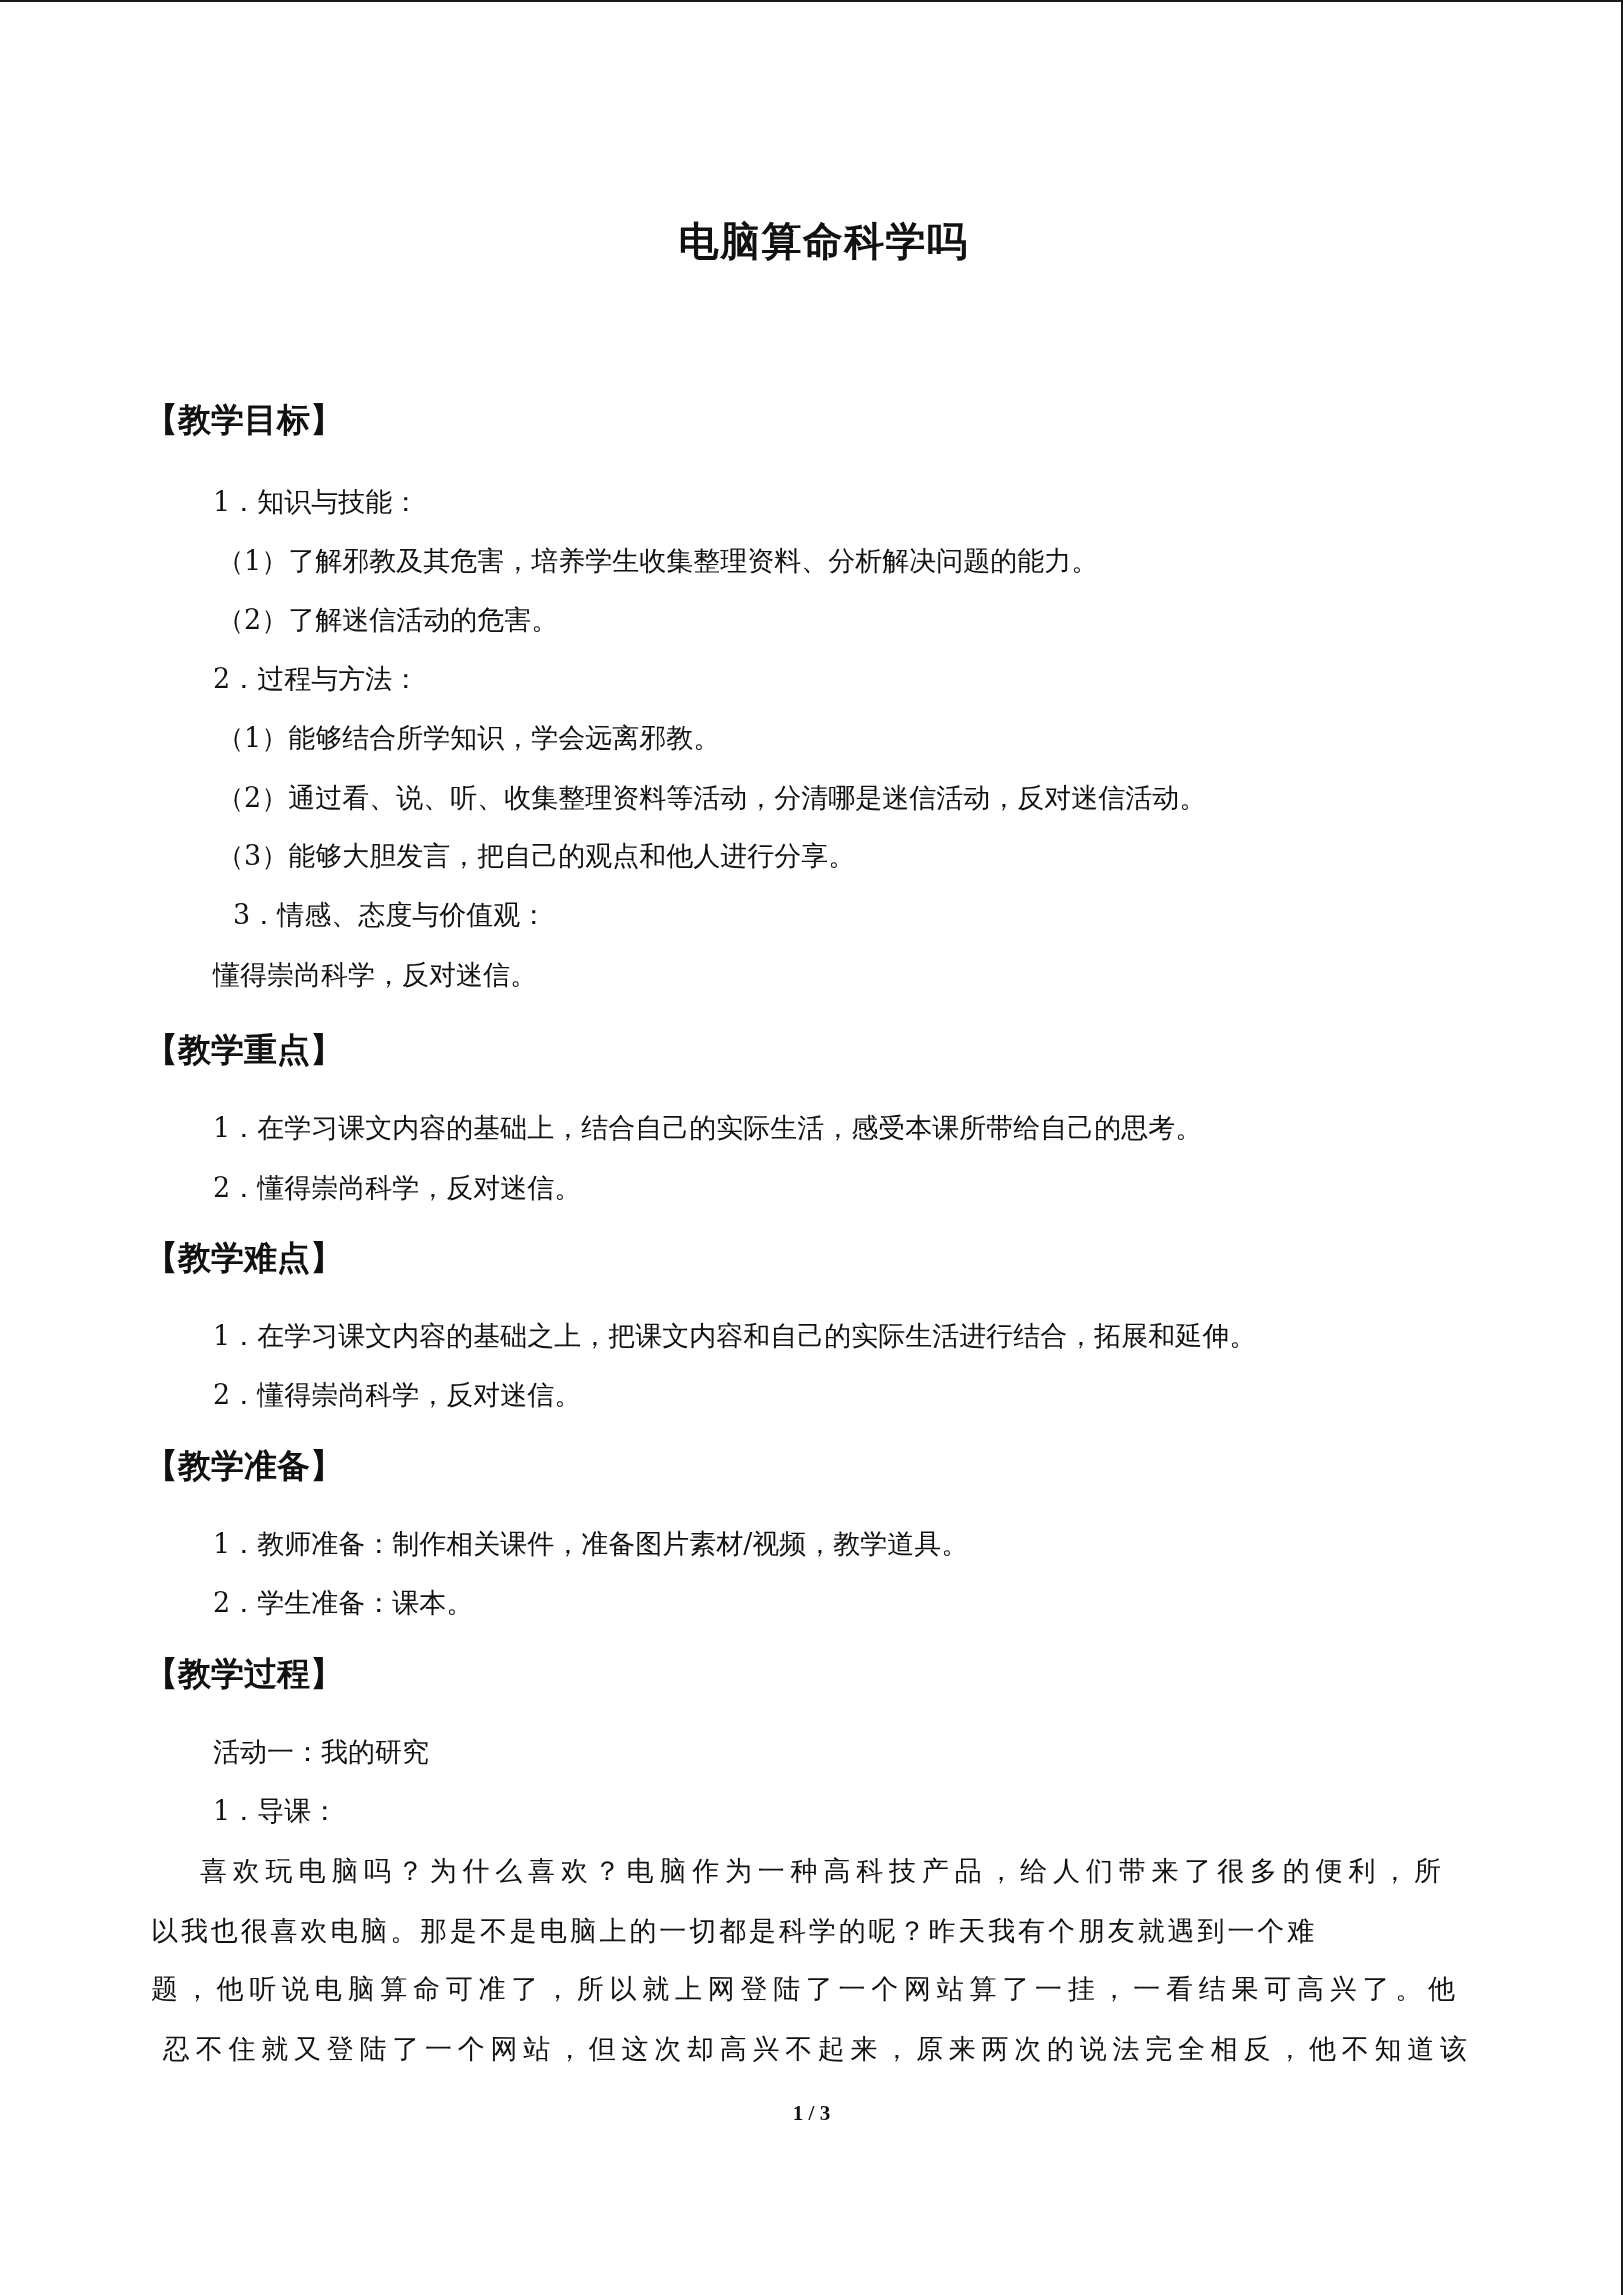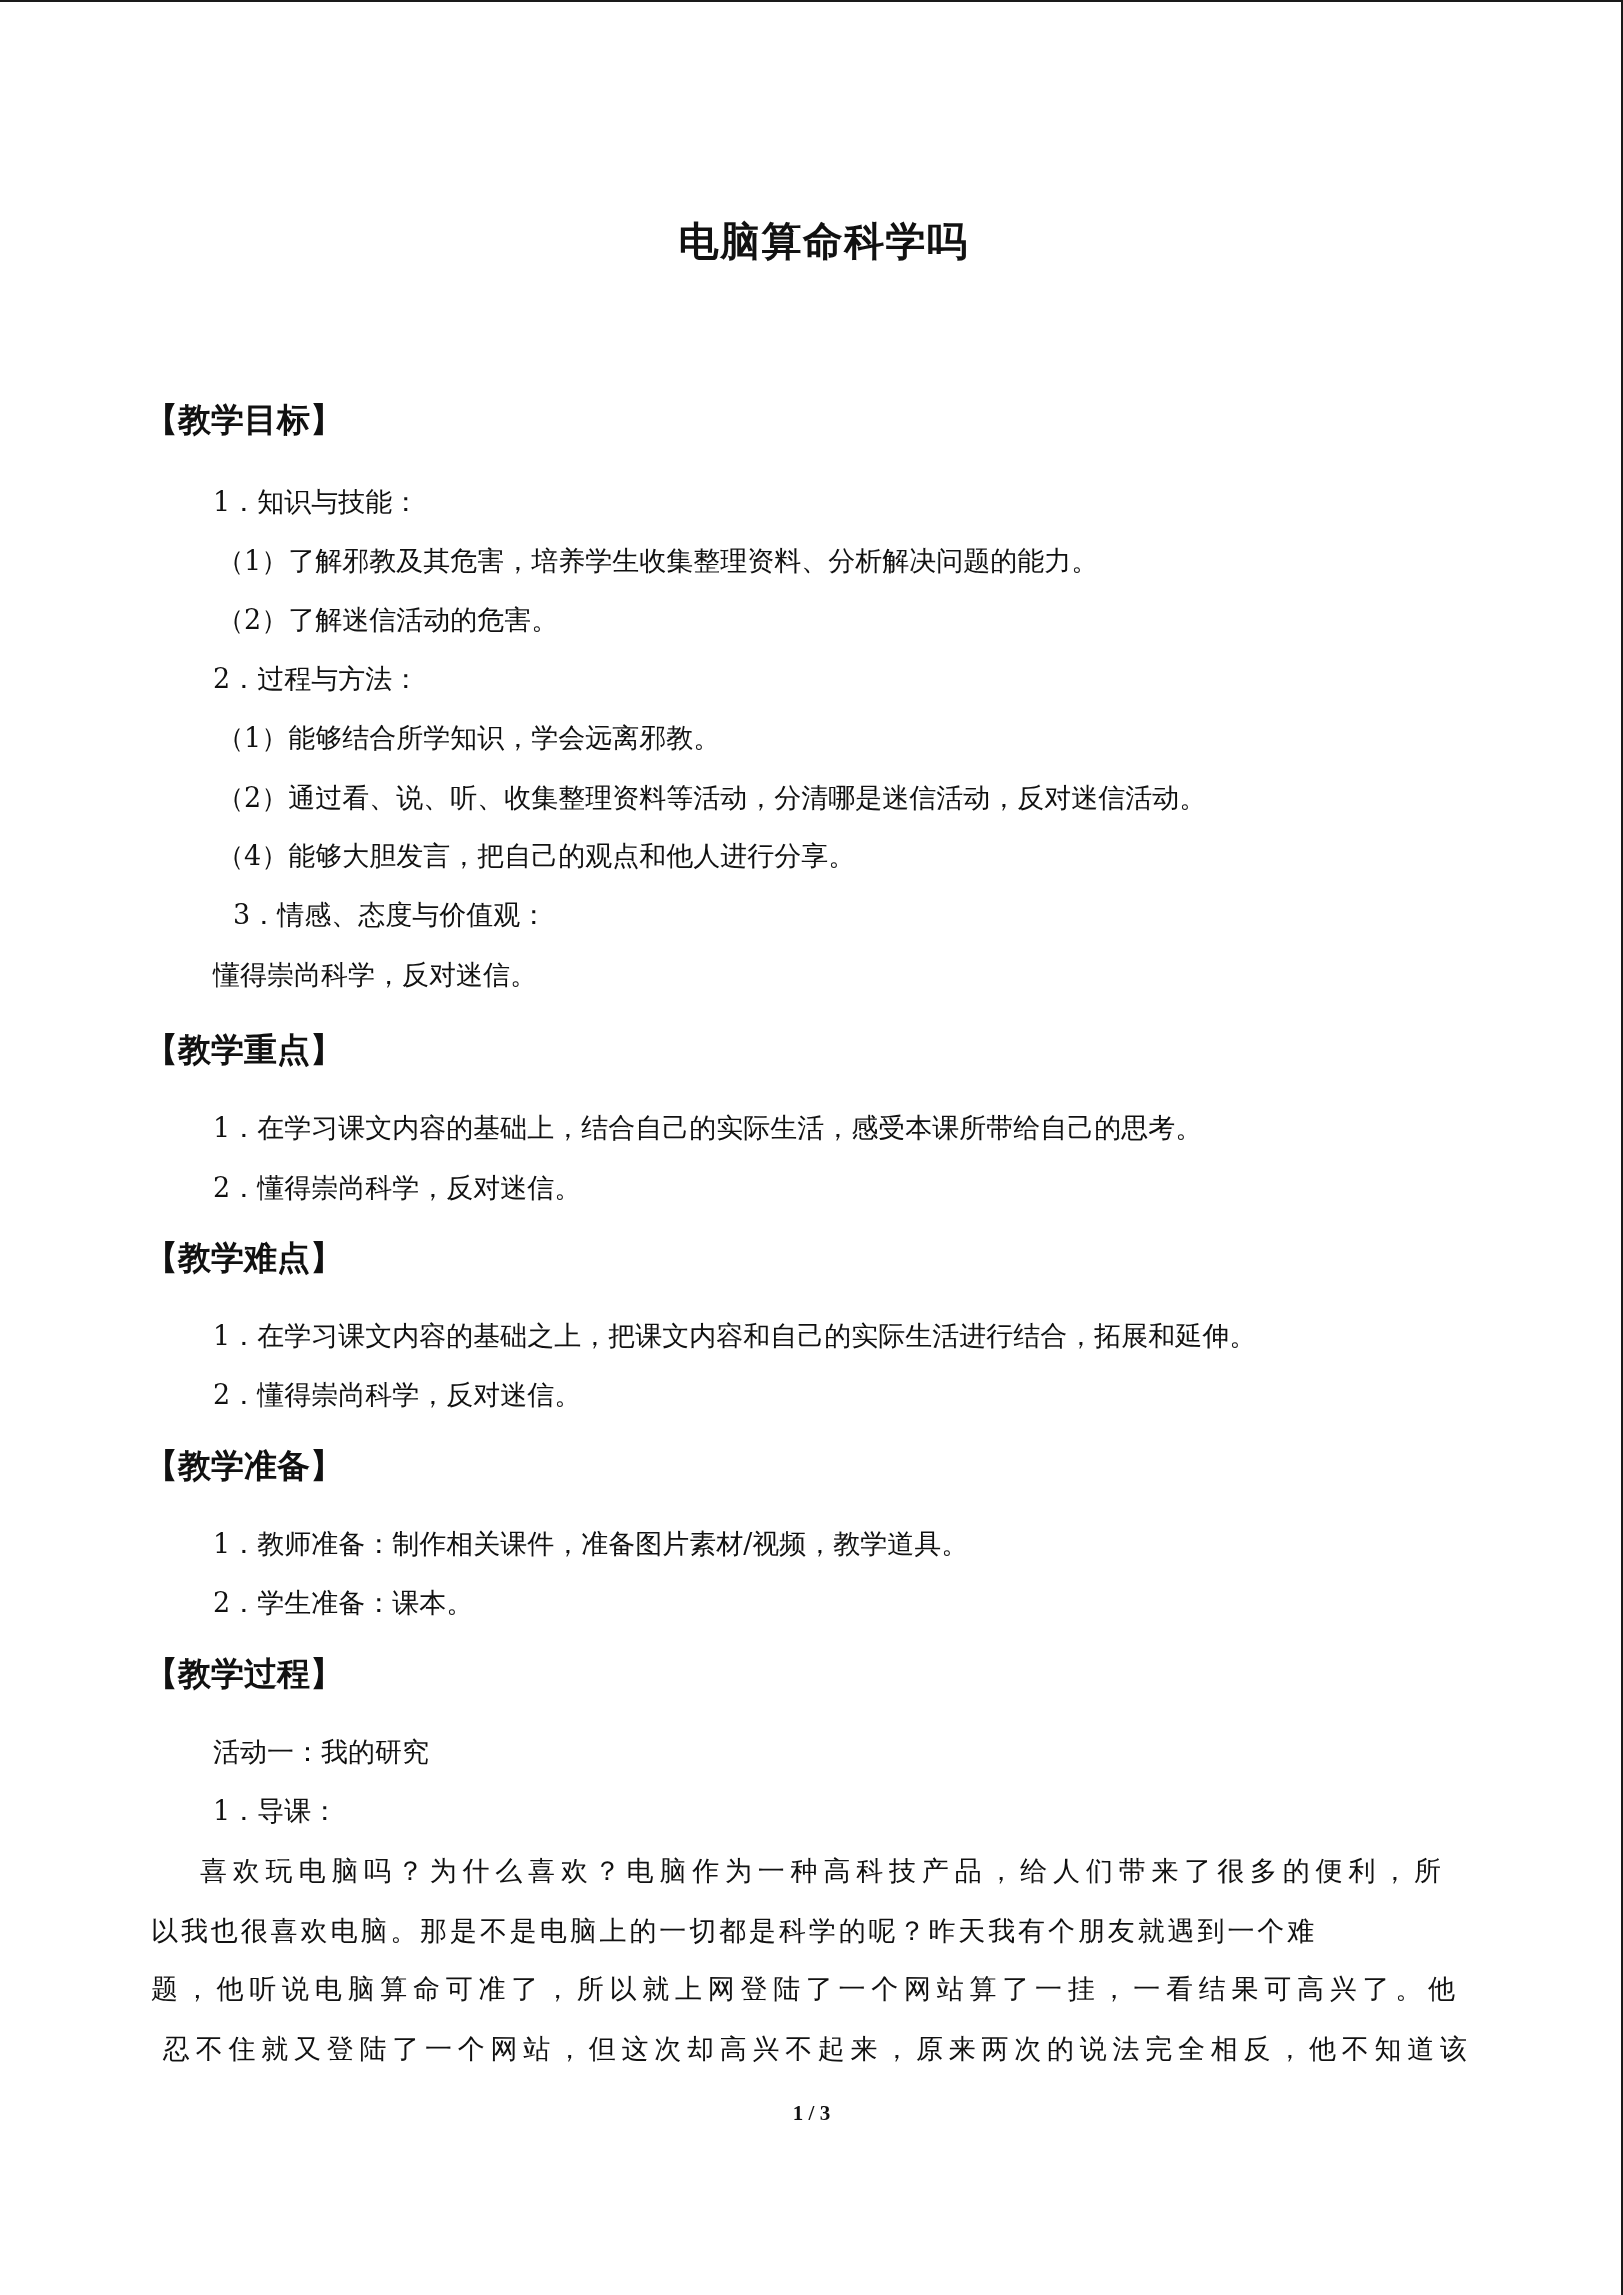--- a/index.html
+++ b/index.html
@@ -91,21 +91,21 @@
 
 <div class="doc-title">电脑算命科学吗</div>
 
 <div class="section-heading" style="top:399px;">【教学目标】</div>
 <div class="line ind-num" style="top:483px;">1．知识与技能：</div>
 <div class="line ind-sub" style="top:542px;">（1）了解邪教及其危害，培养学生收集整理资料、分析解决问题的能力。</div>
 <div class="line ind-sub" style="top:601px;">（2）了解迷信活动的危害。</div>
 <div class="line ind-num" style="top:660px;">2．过程与方法：</div>
 <div class="line ind-sub" style="top:719px;">（1）能够结合所学知识，学会远离邪教。</div>
 <div class="line ind-sub" style="top:779px;">（2）通过看、说、听、收集整理资料等活动，分清哪是迷信活动，反对迷信活动。</div>
-<div class="line ind-sub" style="top:837px;">（4）能够大胆发言，把自己的观点和他人进行分享。</div>
+<div class="line ind-sub" style="top:837px;">（3）能够大胆发言，把自己的观点和他人进行分享。</div>
 <div class="line ind-num" style="top:896px;margin-left:20px;">3．情感、态度与价值观：</div>
 <div class="line ind-num" style="top:956px;text-align:center;">懂得崇尚科学，反对迷信。</div>
 
 <div class="section-heading" style="top:1029px;">【教学重点】</div>
 <div class="line ind-num" style="top:1109px;">1．在学习课文内容的基础上，结合自己的实际生活，感受本课所带给自己的思考。</div>
 <div class="line ind-num" style="top:1169px;">2．懂得崇尚科学，反对迷信。</div>
 
 <div class="section-heading" style="top:1237px;">【教学难点】</div>
 <div class="line ind-num" style="top:1317px;">1．在学习课文内容的基础之上，把课文内容和自己的实际生活进行结合，拓展和延伸。</div>
 <div class="line ind-num" style="top:1376px;">2．懂得崇尚科学，反对迷信。</div>

